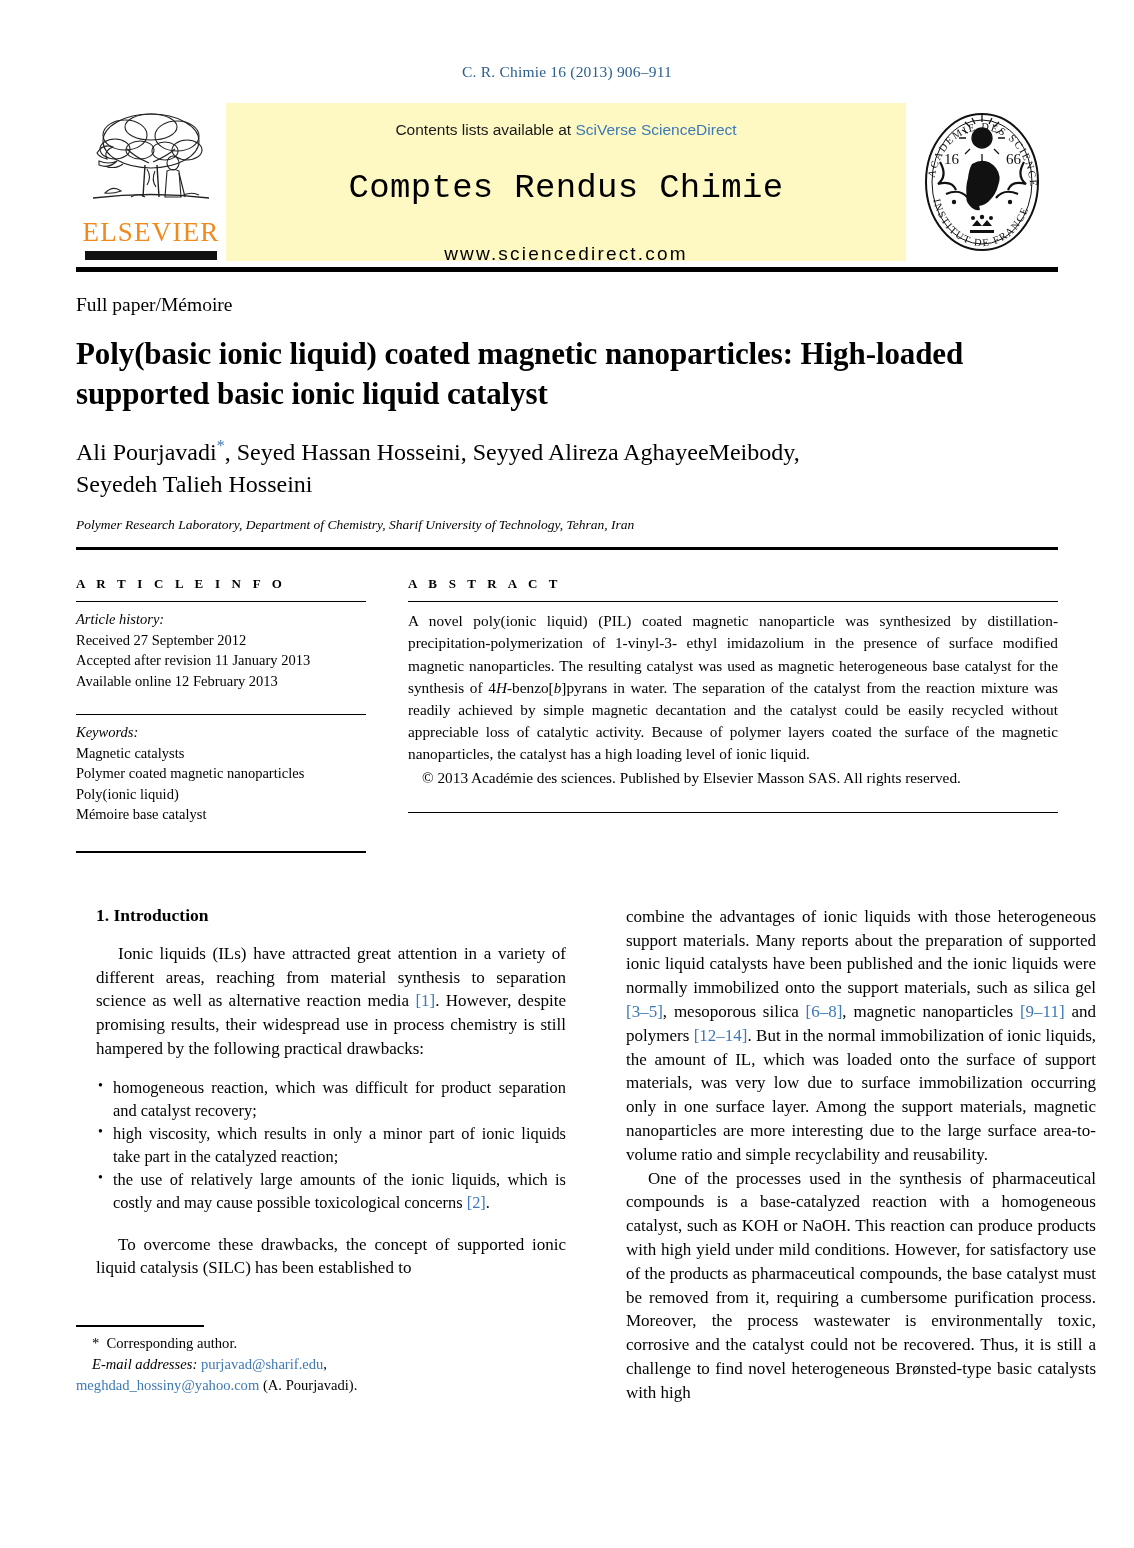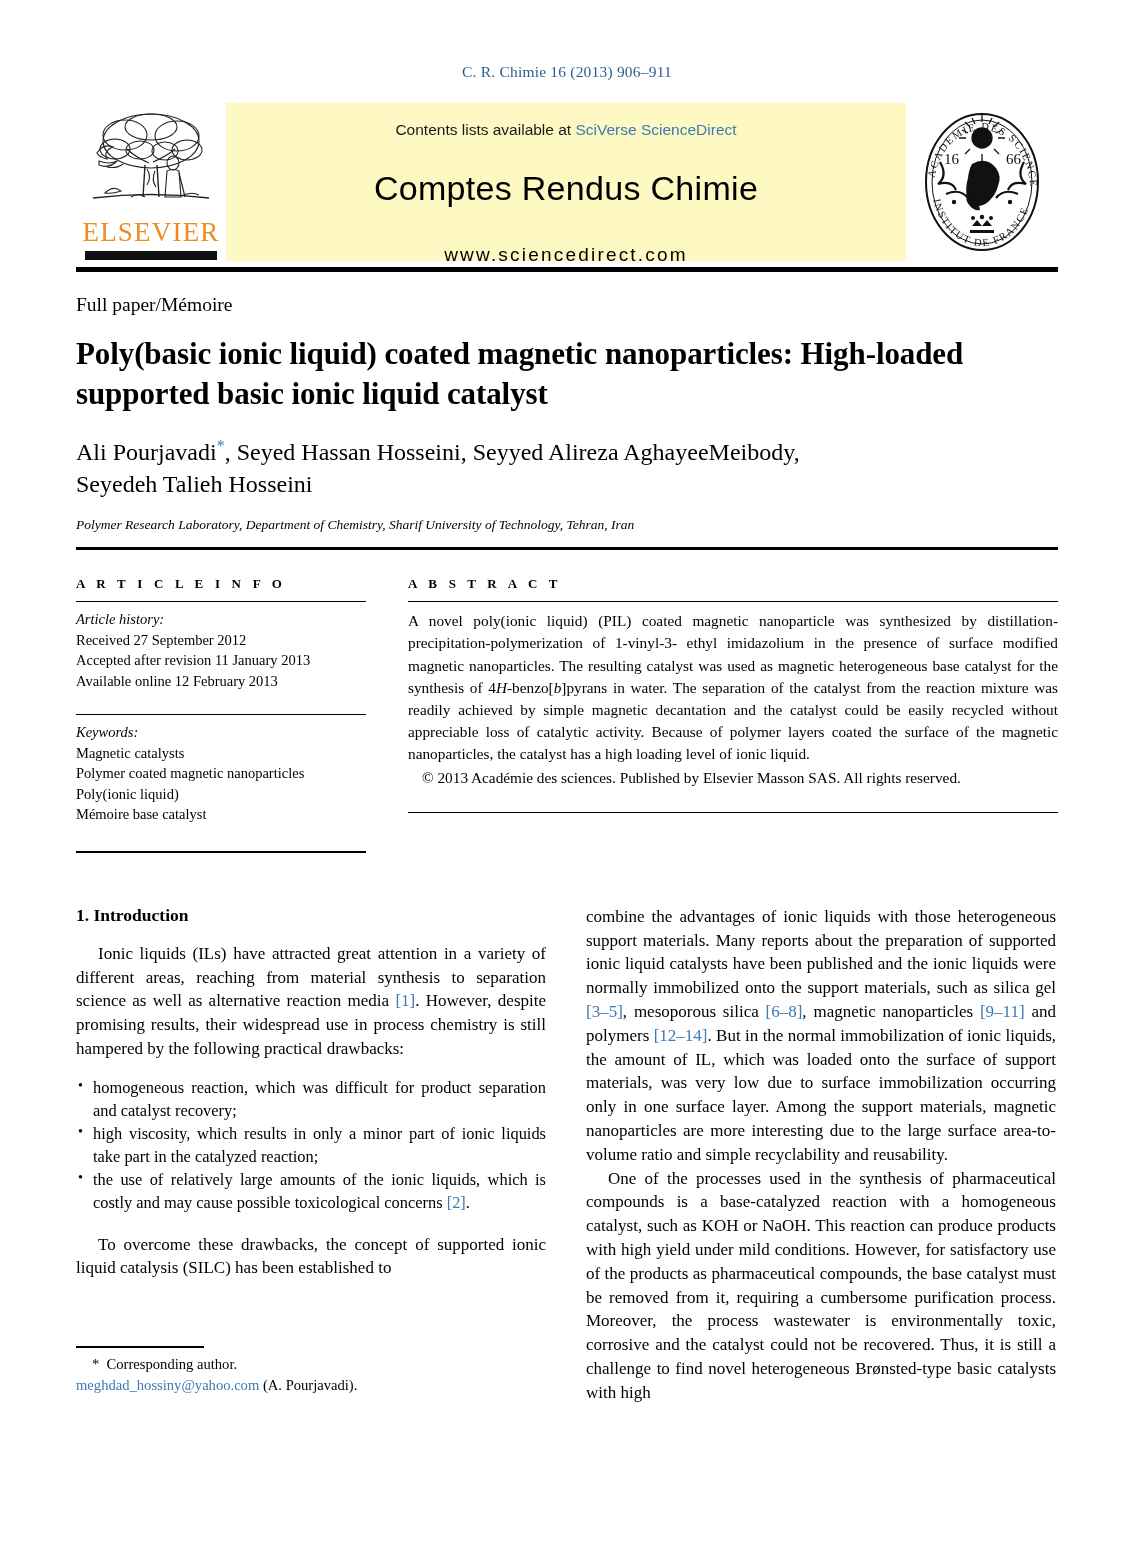--- a/index.html
+++ b/index.html
@@ -60,21 +60,21 @@
     justify-content: flex-start;
     padding-top: 18px;
   }
   .banner .contents {
     font-family: "Liberation Sans", sans-serif;
     font-size: 15.5px;
     color: #1a1a1a;
   }
   .banner .contents .sd { color: #3d79b5; }
   .banner .jtitle {
-    font-family: Liberation Sans, sans-serif;
+    font-family: Liberation Mono, monospace;
     font-size: 34px;
     margin-top: 30px;
     letter-spacing: .3px;
   }
   .banner .sdurl {
     font-family: "Liberation Sans", sans-serif;
     font-size: 19px;
     letter-spacing: 2.2px;
     margin-top: 36px;
   }
@@ -143,21 +143,21 @@
   .abs-copy { margin-top: 2px; text-indent: 14px; }
   .hr-bot-info { height: 1.8px; background: #000; margin-top: 26px; }
   .hr-bot-abs  { height: 1.8px; background: #000; margin-top: 22px; }
 
   
   .body2 {
     display: flex;
     gap: 40px;
     margin-top: 52px;
   }
-  .bcol { width: 470px; flex: 0 0 470px; position: relative; }
+  .bcol { width: 470px; flex: 0 0 470px; position: relative; margin-left: 20px; }
   .sechead {
     font-size: 17.5px;
     font-weight: bold;
     margin: 0 0 16px 0;
   }
   p.bt {
     font-size: 17px;
     line-height: 1.40;
     text-align: justify;
     margin: 0 0 0 0;
@@ -379,17 +379,18 @@
       <div class="bcol">
         <p class="bt" style="text-indent:0"><span>combine the advantages of ionic liquids with those heterogeneous support materials. Many reports about the preparation of supported ionic liquid catalysts have been published and the ionic liquids were normally immobilized onto the support materials, such as silica gel </span><span class="lnk">[3–5]</span><span>, mesoporous silica </span><span class="lnk">[6–8]</span><span>, magnetic nanoparticles </span><span class="lnk">[9–11]</span><span> and polymers </span><span class="lnk">[12–14]</span><span>. But in the normal immobilization of ionic liquids, the amount of IL, which was loaded onto the surface of support materials, was very low due to surface immobilization occurring only in one surface layer. Among the support materials, magnetic nanoparticles are more interesting due to the large surface area-to-volume ratio and simple recyclability and reusability.</span></p>
         <p class="bt">One of the processes used in the synthesis of pharmaceutical compounds is a base-catalyzed reaction with a homogeneous catalyst, such as KOH or NaOH. This reaction can produce products with high yield under mild conditions. However, for satisfactory use of the products as pharmaceutical compounds, the base catalyst must be removed from it, requiring a cumbersome purification process. Moreover, the process wastewater is environmentally toxic, corrosive and the catalyst could not be recovered. Thus, it is still a challenge to find novel heterogeneous Brønsted-type basic catalysts with high</p>
       </div>
     </div>
   </div>
 
   <div class="footnote">
     <div class="fn-rule"></div>
     <div class="fn-line fn-indent"><span>*</span>&nbsp; <span>Corresponding author.</span></div>
+    <div class="fn-line fn-indent"><span class="it">E-mail addresses:</span> <span class="lnk">purjavad@sharif.edu</span><span>,</span></div>
     <div class="fn-line"><span class="lnk">meghdad_hossiny@yahoo.com</span><span> (A. Pourjavadi).</span></div>
   </div>
 
 
 </div>
 
 </body></html>

